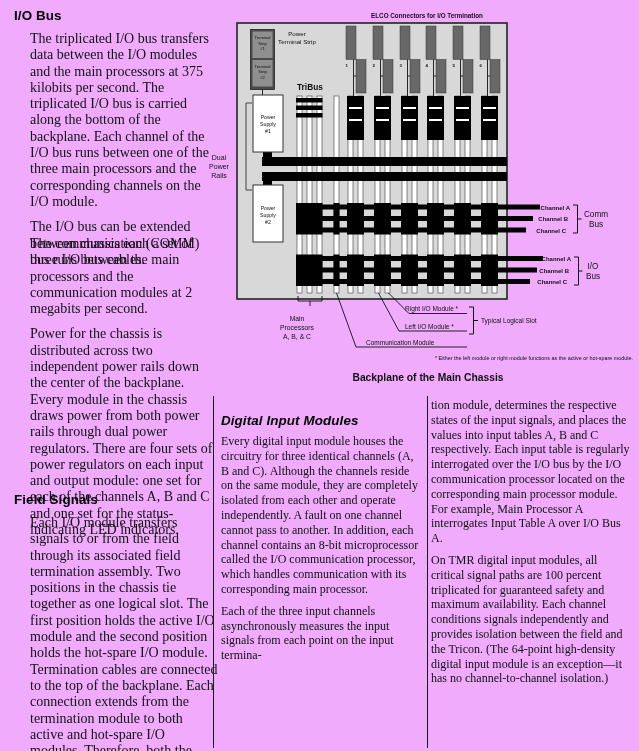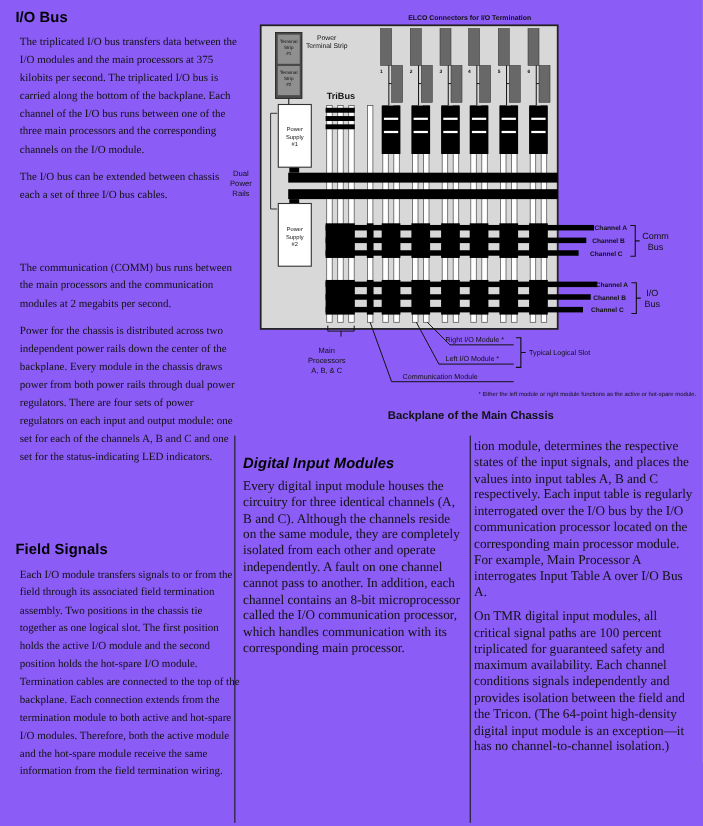--- a/index.html
+++ b/index.html
@@ -1,21 +1,21 @@
 <!DOCTYPE html>
 <html><head>
 <meta charset="utf-8">
 <style>
   html,body{margin:0;padding:0;background:#fff;}
-  #page{position:relative;width:639px;height:751px;background:#8b5cf6;overflow:hidden;
+  #page{position:relative;width:639px;height:751px;background:#f0abfc;overflow:hidden;
         font-family:"Liberation Serif",serif;color:#111;}
   .col-section{position:absolute;width:204px;}
   h2.doc-h{font-family:"Liberation Sans",sans-serif;font-weight:bold;font-size:13.4px;
         margin:0 0 8px 0;color:#000;letter-spacing:.1px;}
-  .col-section p{font-size:10px;line-height:16.3px;margin:0 0 9px 4px;}
+  .col-section p{font-size:14px;line-height:16.3px;margin:0 0 9px 16px;}
   .bot-col{position:absolute;width:202px;}
   .bot-col p{font-size:12px;line-height:14.8px;margin:0 0 7px 0;}
   .vrule{position:absolute;width:1px;background:#1a1a1a;}
   svg text{fill:#111;}
   .dlabel{font-family:"Liberation Sans",sans-serif;}
 </style>
 </head>
 <body>
 
 <div id="page">
@@ -35,20 +35,21 @@
     <h2 class="doc-h">Field Signals</h2>
     <p>Each I/O module transfers signals to or from the field through its associated field termination assembly. Two positions in the chassis tie together as one logical slot. The first position holds the active I/O module and the second position holds the hot-spare I/O module. Termination cables are connected to the top of the backplane. Each connection extends from the termination module to both active and hot-spare I/O modules. Therefore, both the active module and the hot-spare module receive the same information from the field termination wiring.</p>
   </div>
 
   <div class="vrule" style="left:213px;top:396px;height:352px;"></div>
   <div class="vrule" style="left:427px;top:396px;height:352px;"></div>
 
   <div class="bot-col" style="left:221px;top:413px;width:201px;">
     <h2 class="doc-h" style="margin-bottom:6px;font-style:italic;">Digital Input Modules</h2>
     <p>Every digital input module houses the circuitry for three identical channels (A, B and C). Although the channels reside on the same module, they are completely isolated from each other and operate independently. A fault on one channel cannot pass to another. In addition, each channel contains an 8-bit microprocessor called the I/O communication processor, which handles communication with its corresponding main processor.</p>
+    <p>Each of the three input channels asynchronously measures the input signals from each point on the input termina-</p>
   </div>
 
   <div class="bot-col" style="left:431px;top:398px;">
     <p>tion module, determines the respective states of the input signals, and places the values into input tables A, B and C respectively. Each input table is regularly interrogated over the I/O bus by the I/O communication processor located on the corresponding main processor module. For example, Main Processor A interrogates Input Table A over I/O Bus A.</p>
     <p>On TMR digital input modules, all critical signal paths are 100 percent triplicated for guaranteed safety and maximum availability. Each channel conditions signals independently and provides isolation between the field and the Tricon. (The 64-point high-density digital input module is an exception—it has no channel-to-channel isolation.)</p>
   </div>
 
   <svg width="444" height="390" viewBox="195 5 444 390" style="position:absolute;left:195px;top:5px;">
 
     <text class="dlabel" x="427" y="18" text-anchor="middle" font-size="6.3" font-weight="bold">ELCO Connectors for I/O Termination</text>

